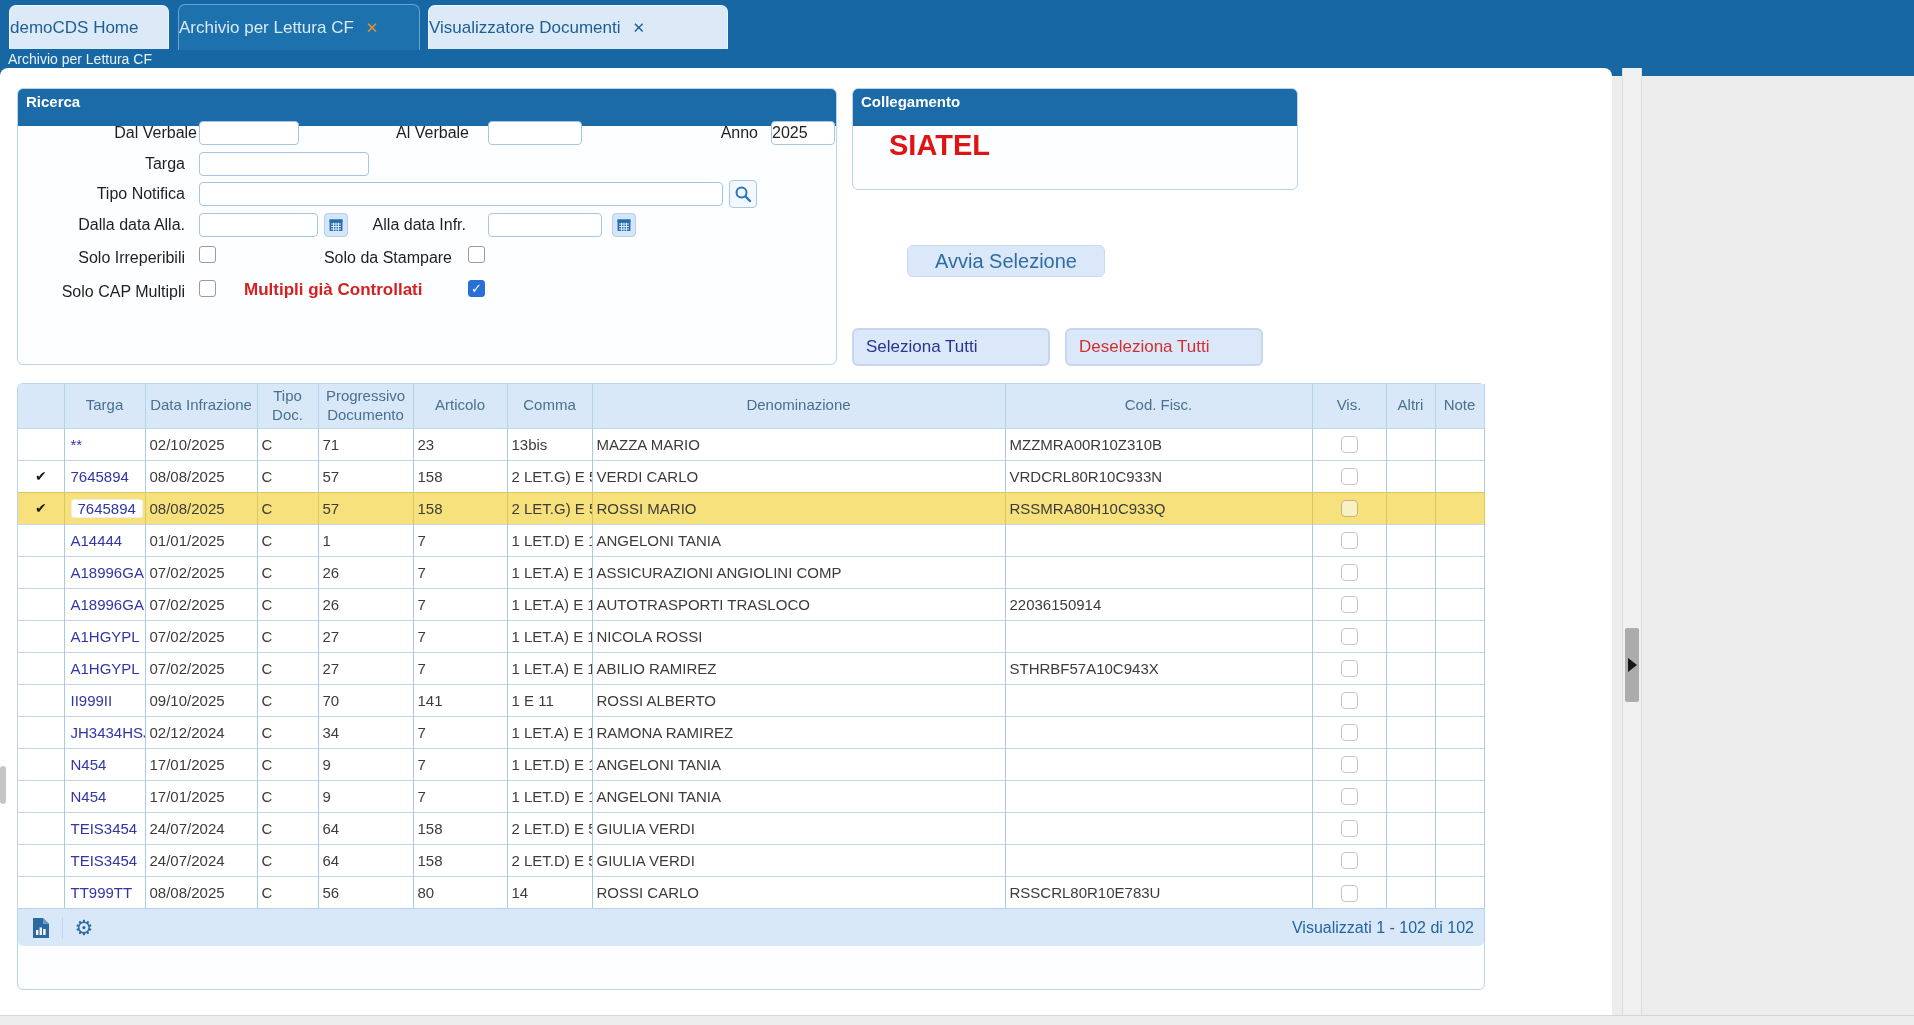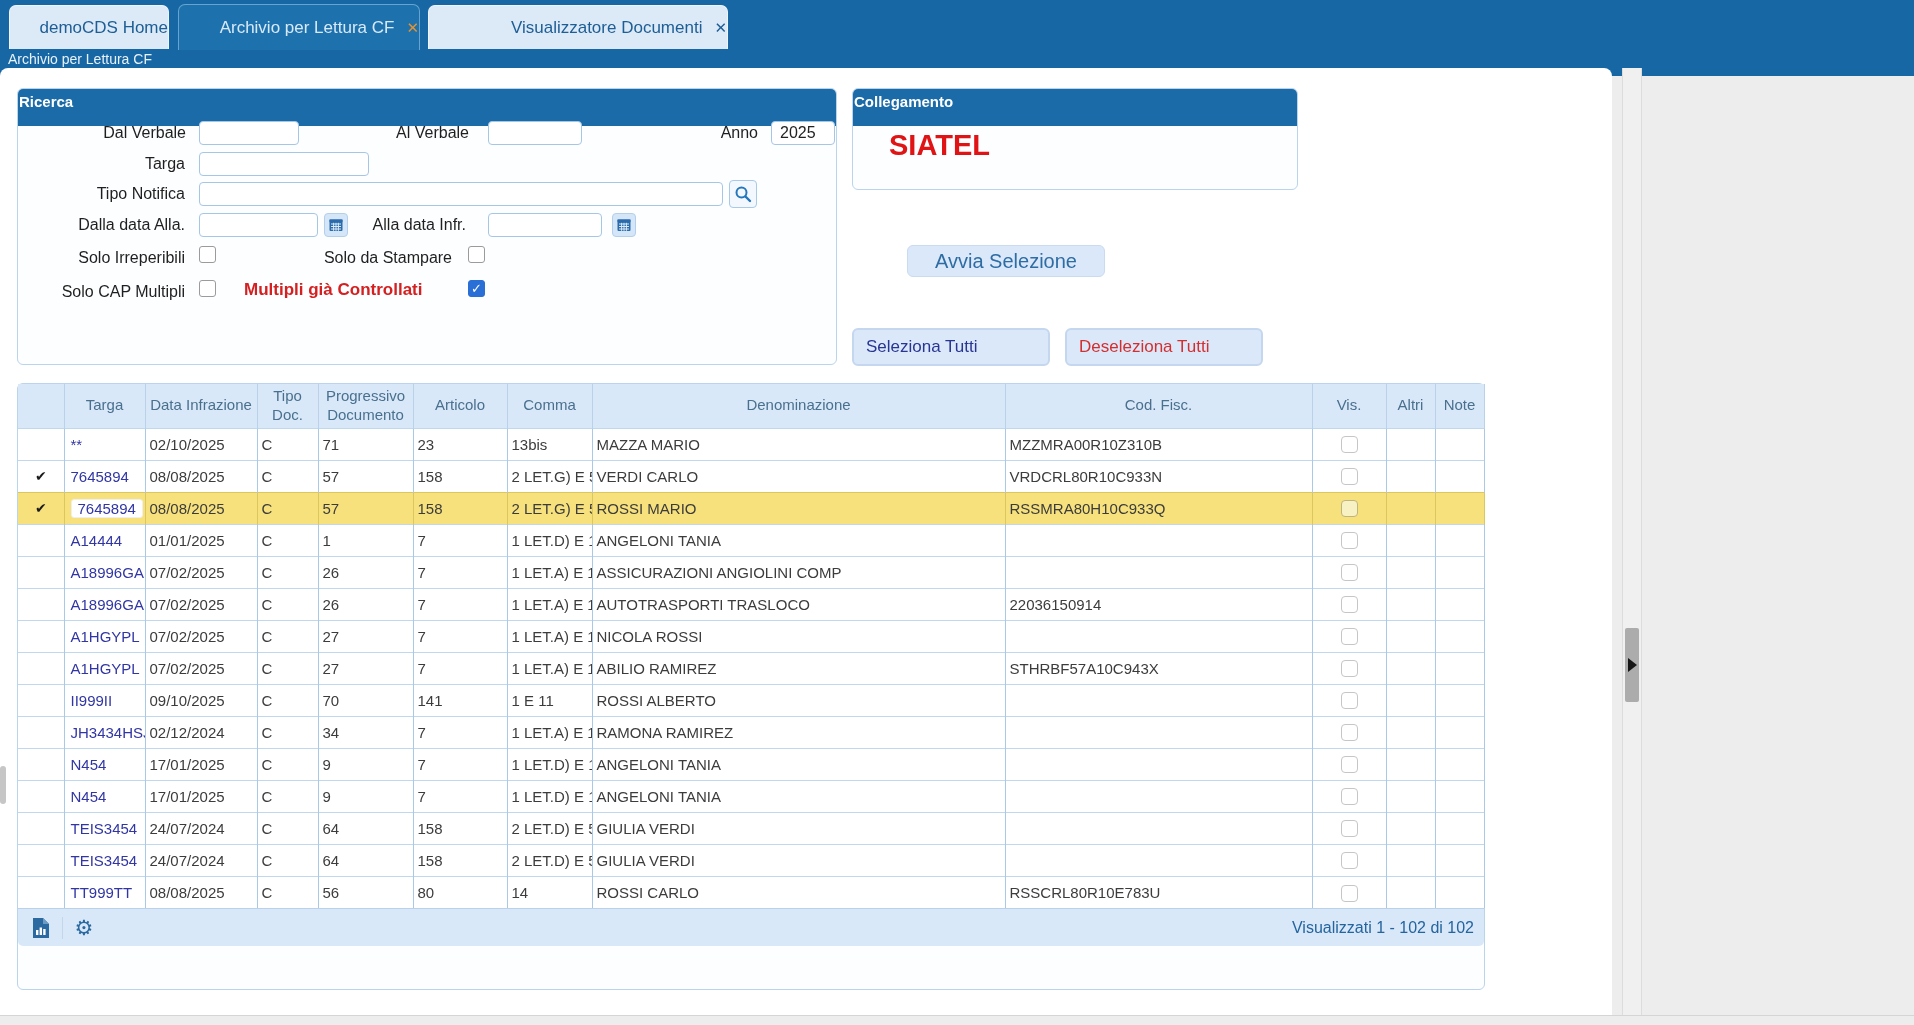--- a/index.html
+++ b/index.html
@@ -2,44 +2,44 @@
 <html><head>
 <meta charset="utf-8">
 <style>
   * { margin:0; padding:0; box-sizing:border-box; }
   html,body { width:1914px; height:1025px; }
   body { font-family:"Liberation Sans","DejaVu Sans",sans-serif; background:#ededed; overflow:hidden; }
   .stage { position:relative; width:1914px; height:1025px; background:#ededed; }
 
   
   .topbar { position:absolute; left:0; top:0; width:1914px; height:76px; background:#1767a4; }
-  .tab { position:absolute; top:5px; height:44px; border-radius:7px 7px 0 0; display:flex; align-items:center; justify-content:flex-end; gap:12px; font-size:17px; cursor:default; }
+  .tab { position:absolute; top:5px; height:44px; border-radius:7px 7px 0 0; display:flex; align-items:center; justify-content:flex-start; gap:12px; font-size:17px; cursor:default; }
   .tab.inactive { background:#dce9f7; color:#1d5e96; border:1px solid #eef4fb; border-bottom:none; }
   .tab.active { top:4px; height:46px; background:#1d72ae; color:#d9e9f8; border:1px solid #66a3cf; border-bottom:none; }
   .tab .close-x { font-size:15px; font-weight:bold; line-height:1; }
   .tab.active .close-x { color:#e8922e; }
   .tab.inactive .close-x { color:#1d5e96; }
   .breadcrumb { position:absolute; left:8px; top:50px; height:18px; line-height:18px; font-size:14px; color:#e9f2fb; }
 
   
   .main-panel { position:absolute; left:0; top:68px; width:1612px; height:947px; background:#ffffff; border-radius:8px 8px 0 0; }
   .splitter { position:absolute; left:1622px; top:68px; width:20px; height:947px; background:#f0f0f0; border-left:1px solid #dcdcdc; border-right:1px solid #dcdcdc; }
   .splitter-handle { position:absolute; left:2px; top:560px; width:14px; height:74px; background:#acacac; border-radius:2px; display:flex; align-items:center; justify-content:center; cursor:pointer; }
   .splitter-handle .tri { width:0; height:0; border-left:9px solid #161616; border-top:7px solid transparent; border-bottom:7px solid transparent; }
   .right-panel { position:absolute; left:1648px; top:68px; width:266px; height:947px; background:#ffffff; border-left:1px solid #d9d9d9; border-right:1px solid #e2e2e2; border-radius:8px 0 0 0; }
   .bottom-strip { position:absolute; left:0; top:1015px; width:1914px; height:10px; background:#ededed; border-top:1px solid #d5d5d5; }
   .scroll-remnant { position:absolute; left:0; top:698px; width:6px; height:38px; background:#c6c6c6; border-radius:3px; z-index:5; }
 
   
   .panel { position:absolute; background:#fdfeff; border:1px solid #b9d4ec; border-radius:6px; }
-  .panel-header { height:37px; line-height:26px; background:#1b6ba8; color:#ffffff; font-size:15px; font-weight:bold; padding-left:1px; border-radius:5px 5px 0 0; }
+  .panel-header { height:37px; line-height:26px; background:#1b6ba8; color:#ffffff; font-size:15px; font-weight:bold; padding-left:8px; border-radius:5px 5px 0 0; }
 
   
   .lbl { position:absolute; height:24px; line-height:24px; font-size:16px; color:#1f1f1f; text-align:right; }
-  .inp { position:absolute; height:24px; background:#ffffff; border:1px solid #a6c6e6; border-radius:4px; font-family:inherit; font-size:16px; color:#222; padding:0 8px; outline:none; }
+  .inp { position:absolute; height:24px; background:#ffffff; border:1px solid #a6c6e6; border-radius:4px; font-family:inherit; font-size:16px; color:#222; padding:0 0; outline:none; }
   .icon-btn { position:absolute; width:28px; height:28px; background:#f2f8fd; border:1px solid #a9c9e7; border-radius:4px; display:flex; align-items:center; justify-content:center; cursor:pointer; }
   .cal-btn { position:absolute; width:24px; height:24px; background:#d4e6f8; border:1px solid #b3cfeb; border-radius:4px; display:flex; align-items:center; justify-content:center; cursor:pointer; }
   .cb { position:absolute; width:17px; height:17px; background:#ffffff; border:1px solid #9b9b9b; border-radius:3px; cursor:pointer; }
   .cb .tick { display:none; }
   .cb.checked { background:#2a6fd6; border-color:#2a6fd6; }
   .cb.checked .tick { display:block; color:#ffffff; font-size:13px; font-weight:bold; line-height:15px; text-align:center; }
   .red-label { position:absolute; font-size:17px; font-weight:bold; color:#d42020; height:24px; line-height:24px; }
 
   
   .btn-light { position:absolute; background:#dbe8fa; border:1px solid #c9daf1; border-radius:6px; display:flex; align-items:center; cursor:pointer; }
@@ -87,21 +87,21 @@
       <span class="close-x">✕</span>
     </div>
     <div class="breadcrumb">Archivio per Lettura CF</div>
   </div>
 
   <div class="main-panel">
 
     <div class="panel" style="left:17px; top:20px; width:820px; height:277px;">
       <div class="panel-header">Ricerca</div>
 
-      <div class="lbl" style="left:1px; top:32px; width:167px;">Dal Verbale</div>
+      <div class="lbl" style="left:12px; top:32px; width:167px;">Dal Verbale</div>
       <input class="inp" style="left: 181px; top: 32px; width: 100px;">
       <div class="lbl" style="left:284px; top:32px; width:167px;">Al Verbale</div>
       <input class="inp" style="left: 470px; top: 32px; width: 94px;">
       <div class="lbl" style="left:640px; top:32px; width:100px;">Anno</div>
       <input class="inp" style="left: 753px; top: 32px; width: 64px;" value="2025">
 
       <div class="lbl" style="left:0; top:63px; width:167px;">Targa</div>
       <input class="inp" style="left: 181px; top: 63px; width: 170px;">
 
       <div class="lbl" style="left:0; top:93px; width:167px;">Tipo Notifica</div>

